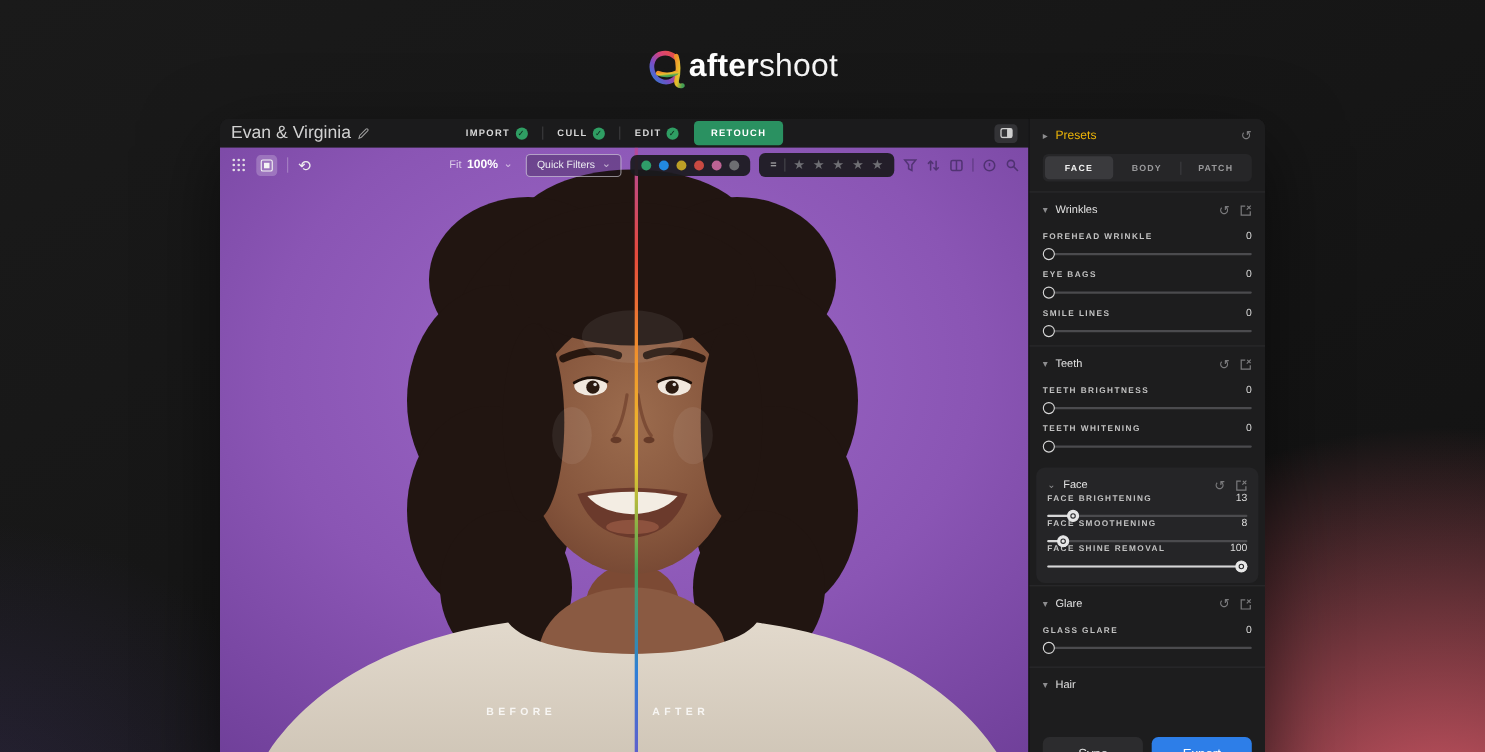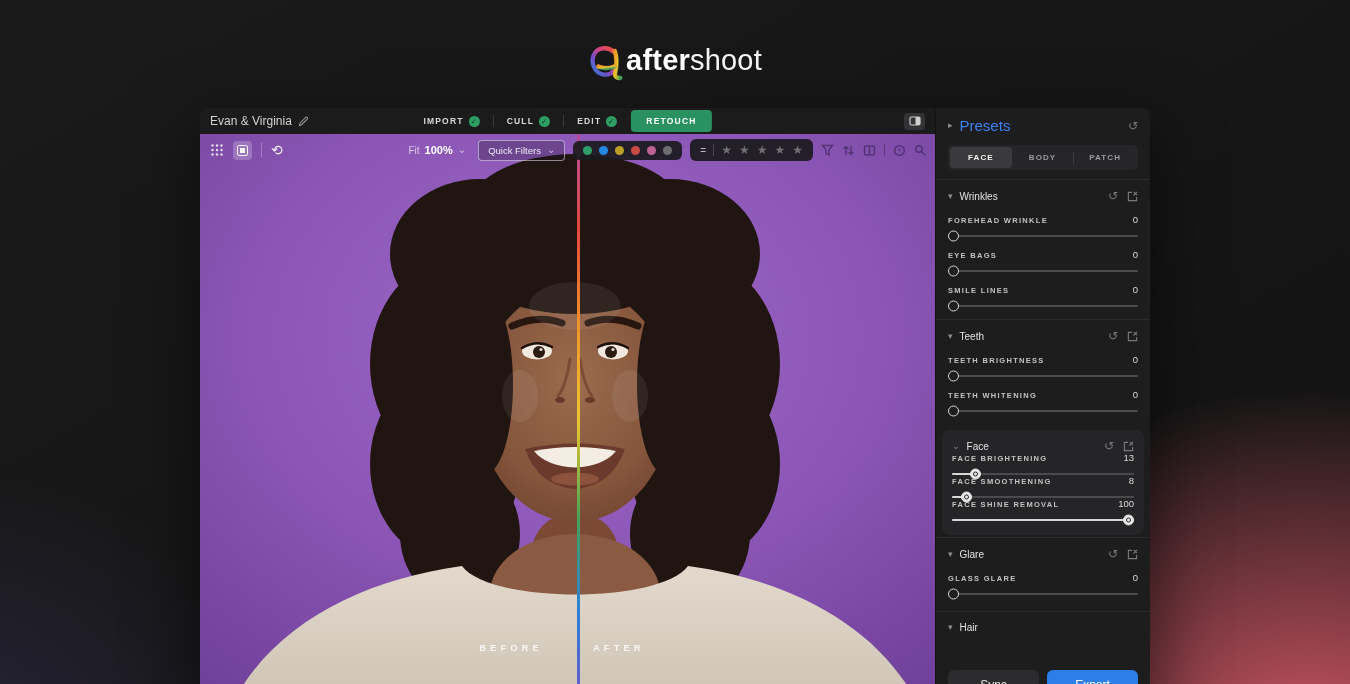--- a/index.html
+++ b/index.html
@@ -17,34 +17,34 @@
   .logo-text{font-size:29px;color:#fff;letter-spacing:.2px}
   .logo-text b{font-weight:700}
   .logo-text span{font-weight:400;opacity:.96}
   
   .window{position:absolute;left:200px;top:108px;width:950px;height:600px;border-radius:8px 8px 0 0;
     overflow:hidden;background:#1c1c1d;box-shadow:0 24px 70px rgba(0,0,0,.55);display:flex}
   .left-col{width:735px;display:flex;flex-direction:column;position:relative}
   
   .titlebar{height:26px;background:#1b1b1c;display:flex;align-items:center;padding:0 10px;position:relative;z-index:5}
   .proj{display:flex;align-items:center;gap:6px}
-  .proj-name{font-size:12px;color:#d2d2d2}
+  .proj-name{font-size:16px;color:#d2d2d2}
   .steps{position:absolute;left:50%;transform:translateX(-50%);display:flex;align-items:center}
   .step{display:flex;align-items:center;gap:5px;font-size:8.5px;font-weight:700;letter-spacing:1.2px;color:#d8d8d8}
   .check{width:11px;height:11px;border-radius:50%;background:#2f9e63;color:#0e2a1c;font-size:7.5px;display:flex;align-items:center;justify-content:center;font-weight:700}
   .step-sep{width:1px;height:12px;background:#3c3c3e;margin:0 13px}
   .retouch{margin-left:14px;background:#2a9161;border:none;color:#fff;font-size:8.5px;font-weight:700;letter-spacing:1.2px;
     padding:6px 15px;border-radius:4px;font-family:inherit;cursor:pointer}
   .panel-toggle{margin-left:auto;width:21px;height:17px;background:#333336;border:none;border-radius:4px;display:flex;align-items:center;justify-content:center;cursor:pointer}
   
   .canvas{position:relative;flex:1;overflow:hidden;background:#8a57b4}
   .photo{position:absolute;inset:0;width:100%;height:100%}
   .divider{position:absolute;top:0;bottom:0;left:377px;width:3px;z-index:3}
   .cmp{position:absolute;top:508px;font-size:9.5px;font-weight:700;letter-spacing:4px;color:rgba(255,255,255,.82);z-index:4}
-  .cmp.before{left:258px;width:106px;text-align:center}
+  .cmp.before{left:242px;width:106px;text-align:left}
   .cmp.after{left:393px}
   
   .ctoolbar{position:absolute;top:5px;left:10px;right:8px;height:22px;display:flex;align-items:center;z-index:6}
   .ct-left{display:flex;align-items:center;gap:9px}
   .sel-btn{width:19px;height:19px;border:none;background:rgba(255,255,255,.22);border-radius:4px;display:flex;align-items:center;justify-content:center;cursor:pointer}
   .sel-outer{width:11px;height:11px;border:1.5px solid #f4f4f4;border-radius:2px;display:flex;align-items:center;justify-content:center}
   .sel-inner{width:5px;height:5px;background:#f4f4f4}
   .ct-vsep{width:1px;height:14px;background:rgba(255,255,255,.28)}
   .history{font-size:14px;color:#f0f0f0;line-height:1;cursor:pointer}
   .ct-right{margin-left:auto;display:flex;align-items:center;gap:8px}
@@ -58,21 +58,21 @@
   .dot{width:9px;height:9px;border-radius:50%;cursor:pointer}
   .eq{font-size:10px;color:#bdbdbd;cursor:pointer}
   .pill-sep{width:1px;height:12px;background:#47474c}
   .star{font-size:12px;color:#6f6f74;line-height:1;cursor:pointer}
   .fico{opacity:.85;cursor:pointer;display:flex}
   .fsep{width:1px;height:12px;background:rgba(58,38,88,.55)}
   
   .panel{width:215px;background:#1d1d1e;border-left:1px solid #131314;display:flex;flex-direction:column;position:relative}
   .p-head{display:flex;align-items:center;gap:7px;padding:9px 12px 6px}
   .tri{font-size:9px;color:#8d8d8f;line-height:1}
-  .p-title{font-size:15px;color:#3b82f6}
+  .p-title{font-size:11px;color:#eab308}
   .reset{margin-left:auto;font-size:12px;color:#7a7a7c;line-height:1;cursor:pointer;background:none;border:none;font-family:inherit}
   .tabs{margin:5px 12px 9px;background:#262628;border-radius:5px;display:flex;align-items:center;padding:2px;justify-content:space-between}
   .tab{flex:1;text-align:center;font-size:8px;font-weight:700;letter-spacing:1.1px;color:#9a9a9c;padding:6px 0;border:none;background:none;font-family:inherit;border-radius:4px;cursor:pointer}
   .tab.active{background:#3a3a3d;color:#f2f2f2}
   .tab-sep{width:1px;height:12px;background:#3c3c3f}
   .sec{border-top:1px solid #2b2b2d;padding:8px 12px 12px}
   .sec-head{display:flex;align-items:center;gap:7px;padding-top:2px}
   .sec-title{font-size:10px;color:#e2e2e2}
   .sec-icons{margin-left:auto;display:flex;gap:9px;align-items:center}
   .srow{margin-top:12px}

